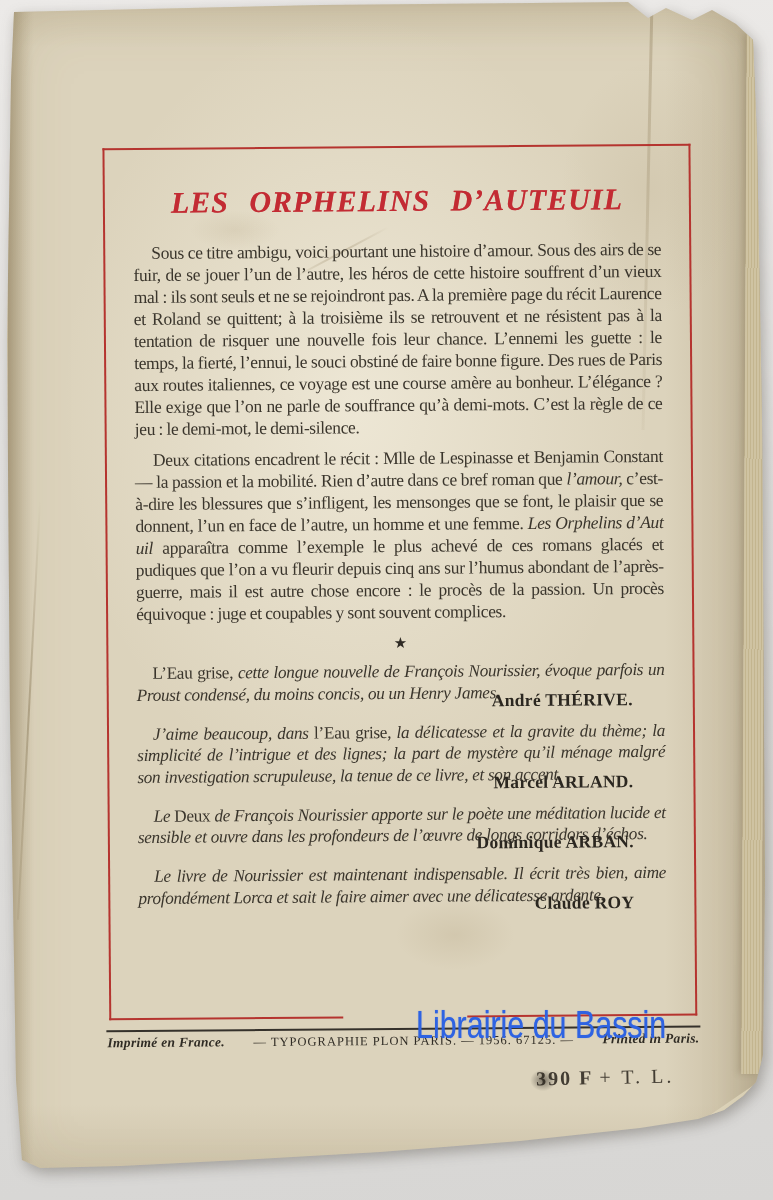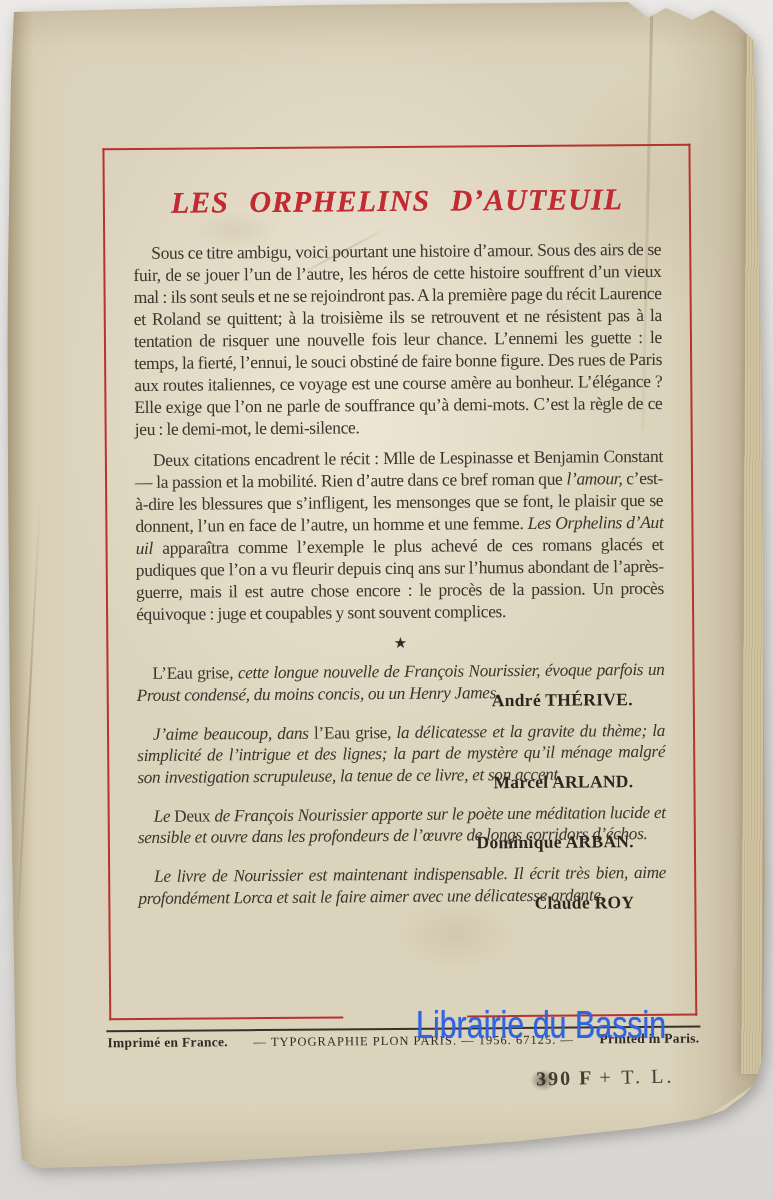--- a/index.html
+++ b/index.html
@@ -62,21 +62,21 @@
   .quote{margin:0 0 8px 0;font-size:17.2px;line-height:21.5px;letter-spacing:-.3px;
     text-align:justify;text-indent:16px;font-style:italic;}
   .attribution{display:block;text-align:right;padding-right:32px;margin-top:-21.5px;margin-bottom:10px;
     font-style:normal;font-weight:bold;font-size:17.5px;letter-spacing:.3px;color:#2b2720;}
   .publisher{position:absolute;bottom:-13px;left:50%;transform:translateX(-50%);
     font-weight:bold;font-size:35px;letter-spacing:3px;color:#33302a;}
   .black-rule{position:absolute;left:103px;top:1028px;width:594px;height:2px;background:#35312b;}
   .imprint{position:absolute;left:104px;top:1033px;width:592px;margin:0;
     display:flex;justify-content:space-between;align-items:baseline;
     font-size:13.5px;color:#2f2b24;letter-spacing:.3px;}
-  .imprint .script{font-weight:bold;text-align:center;}
+  .imprint .script{font-style:italic;font-weight:bold;text-align:center;}
   .imprint .caps{font-size:12.5px;letter-spacing:1px;}
 
   
   .stamp{position:absolute;left:536px;top:1066px;transform:rotate(-1.2deg);
     font-weight:bold;font-size:20px;letter-spacing:2px;color:#433d33;}
   .stamp::before{content:"";position:absolute;left:-6px;top:2px;width:26px;height:22px;border-radius:50%;
     background:radial-gradient(ellipse,rgba(45,40,32,.55),rgba(45,40,32,0) 70%);}
   .stamp .suffix{font-weight:normal;letter-spacing:3px;}
   .watermark{position:absolute;left:416px;top:1003px;
     font-family:"Liberation Sans", sans-serif;font-size:39px;font-weight:400;

